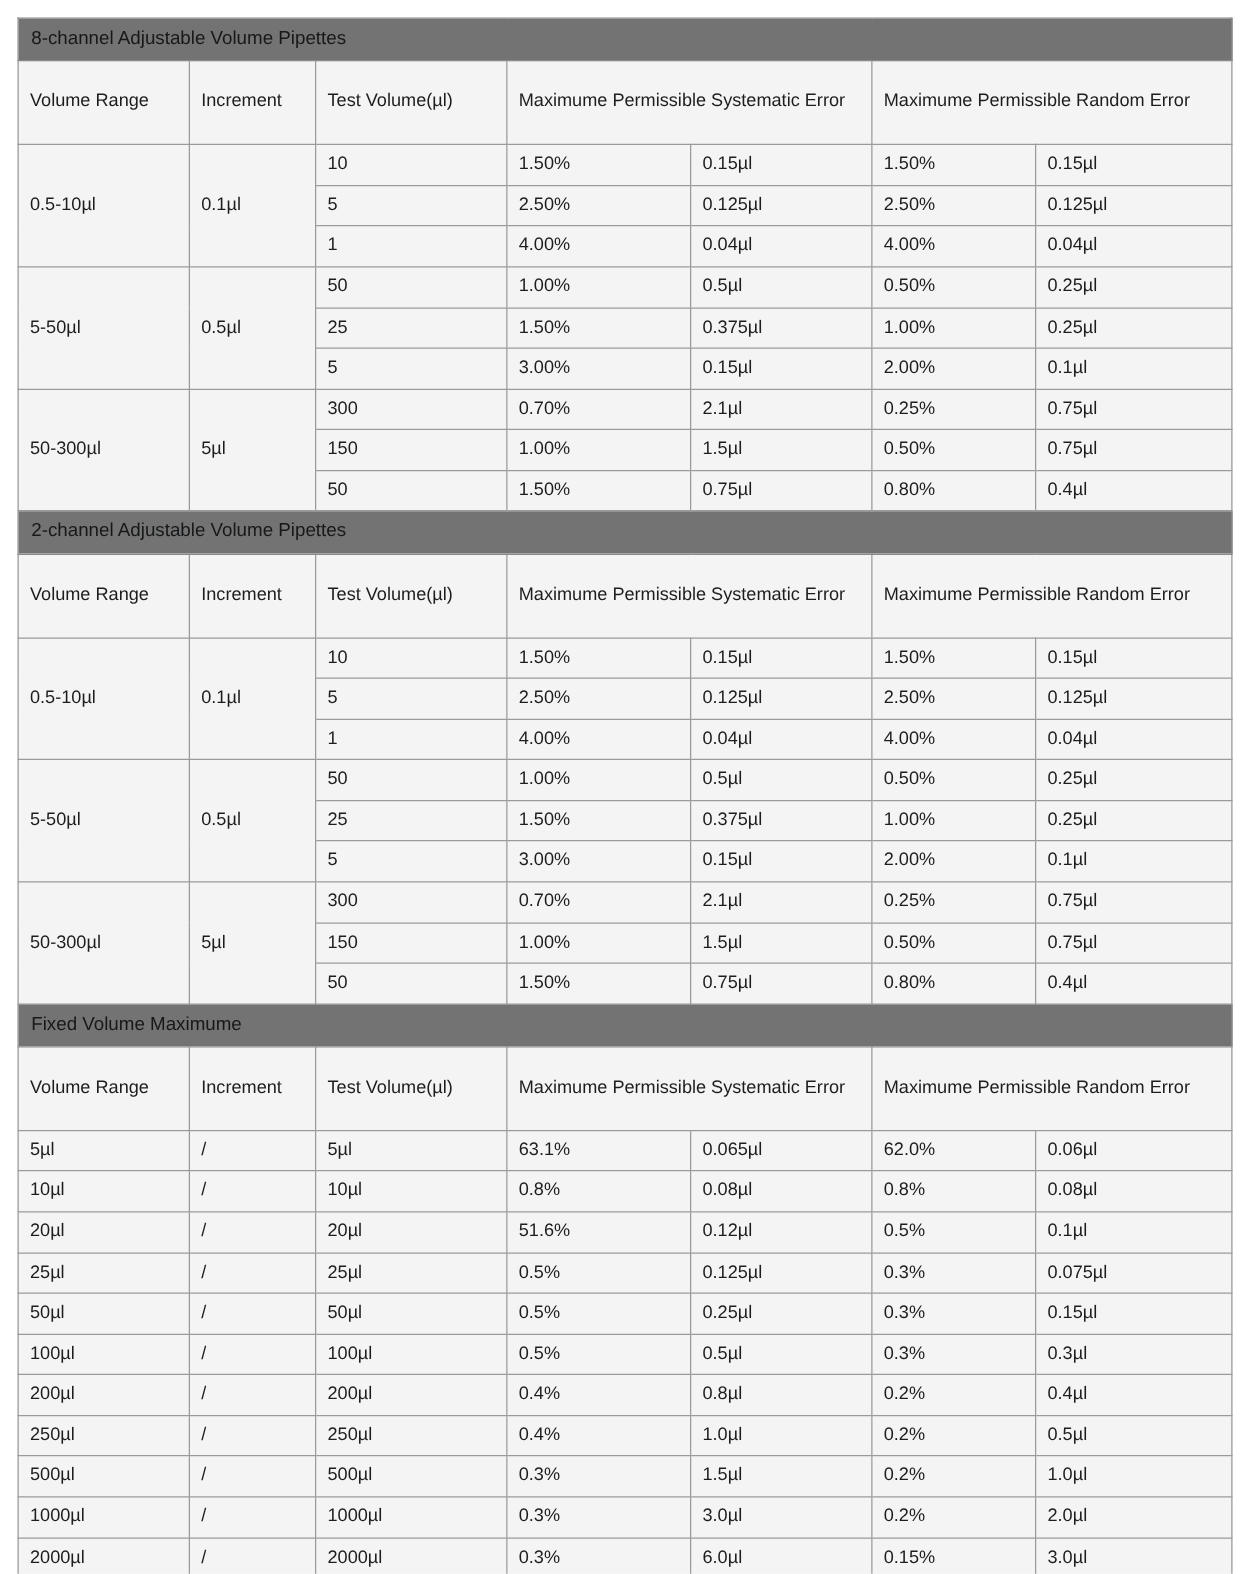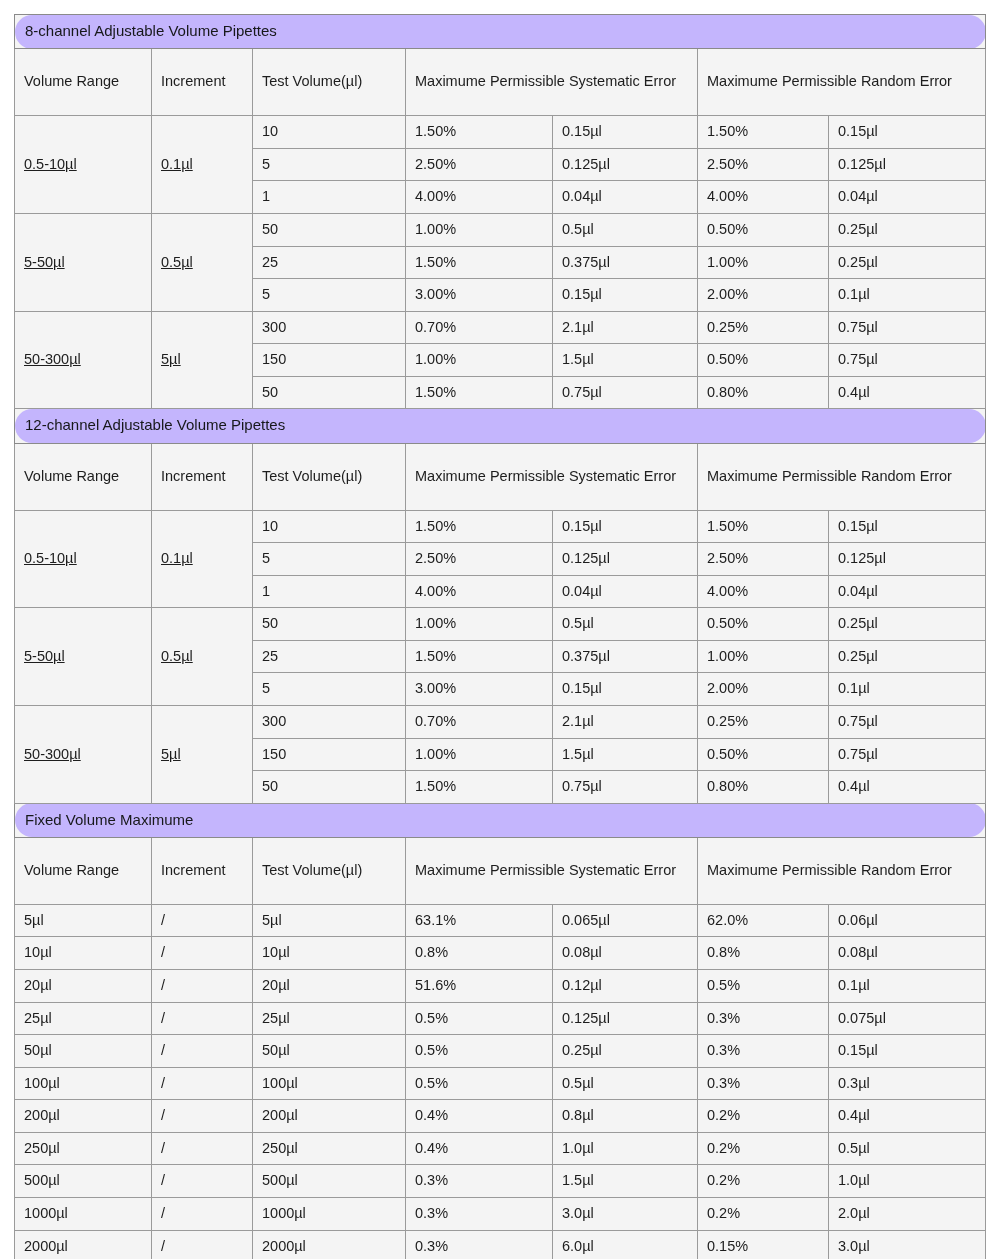--- a/index.html
+++ b/index.html
@@ -30,42 +30,40 @@
     border: 1px solid #9a9a9a;
     background: #f4f4f4;
     font-size: 14.5px;
     line-height: 1.35;
     padding: 6px 9px;
     vertical-align: middle;
     color: #1d1d1d;
     word-break: break-word;
   }
   tr.section-title td {
-    background: #c4b5fd;
+    background: #737373;
     border-left: 1px solid #8a8a8a;
     border-right: 1px solid #8a8a8a;
     border-top: 1px solid #8a8a8a;
     border-bottom: 1px solid #8a8a8a;
     padding: 6px 2px 7px 10px;
     font-size: 15px;
     color: #17181a;
-    border-radius: 17px;
   }
   tr.colhead td {
     height: 54px;
     vertical-align: middle;
     margin-top: 16px;
   }
   td.grouphead {
     padding-top: 7px;
     padding-bottom: 7px;
   }
   td.span-range, td.span-inc {
     vertical-align: middle;
-    text-decoration: underline;
   }
   .c1 { width: 137px; }
   .c2 { width: 101px; }
   .c3 { width: 153px; }
   .c4 { width: 147px; }
   .c5 { width: 145px; }
   .c6 { width: 131px; }
   .c7 { width: 157px; }
 </style>
 </head>
@@ -156,21 +154,21 @@
           <td>0.75µl</td>
         </tr>
         <tr>
           <td>50</td>
           <td>1.50%</td>
           <td>0.75µl</td>
           <td>0.80%</td>
           <td>0.4µl</td>
         </tr>
         <tr class="section-title">
-          <td colspan="7">12-channel Adjustable Volume Pipettes</td>
+          <td colspan="7">2-channel Adjustable Volume Pipettes</td>
         </tr>
         <tr class="colhead">
           <td colspan="1" class="grouphead">Volume Range</td>
           <td colspan="1" class="grouphead">Increment</td>
           <td colspan="1" class="grouphead">Test Volume(µl)</td>
           <td colspan="2" class="grouphead">Maximume Permissible Systematic Error</td>
           <td colspan="2" class="grouphead">Maximume Permissible Random Error</td>
         </tr>
         <tr>
           <td rowspan="3" class="span-range">0.5-10µl</td>

